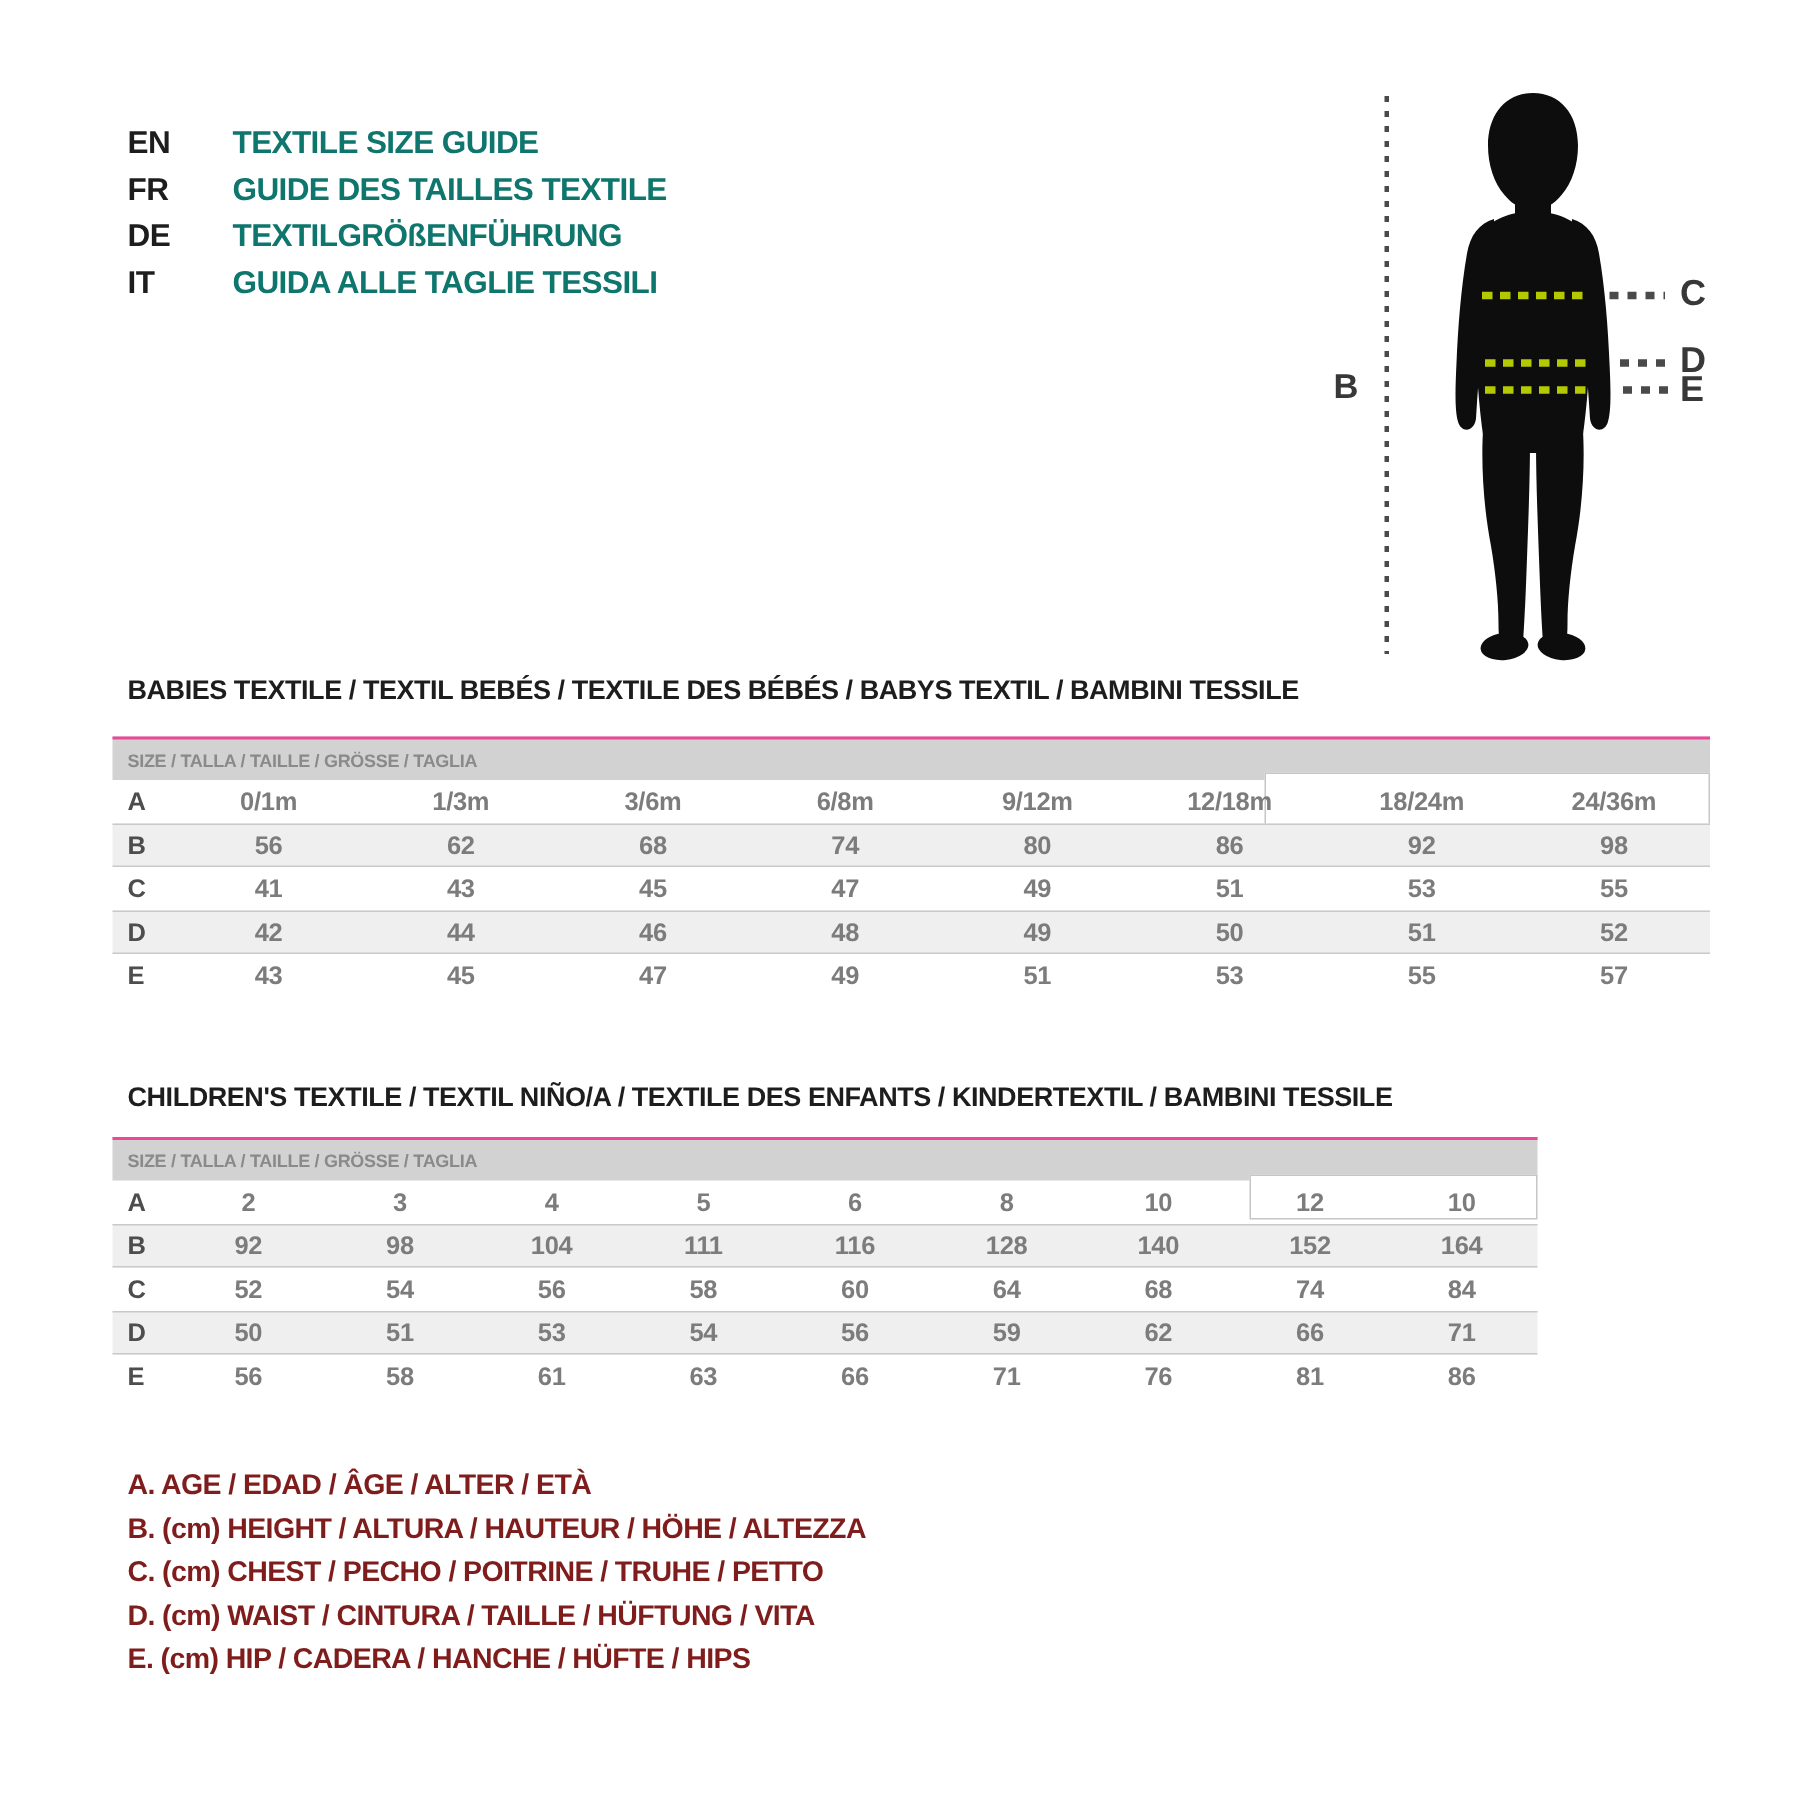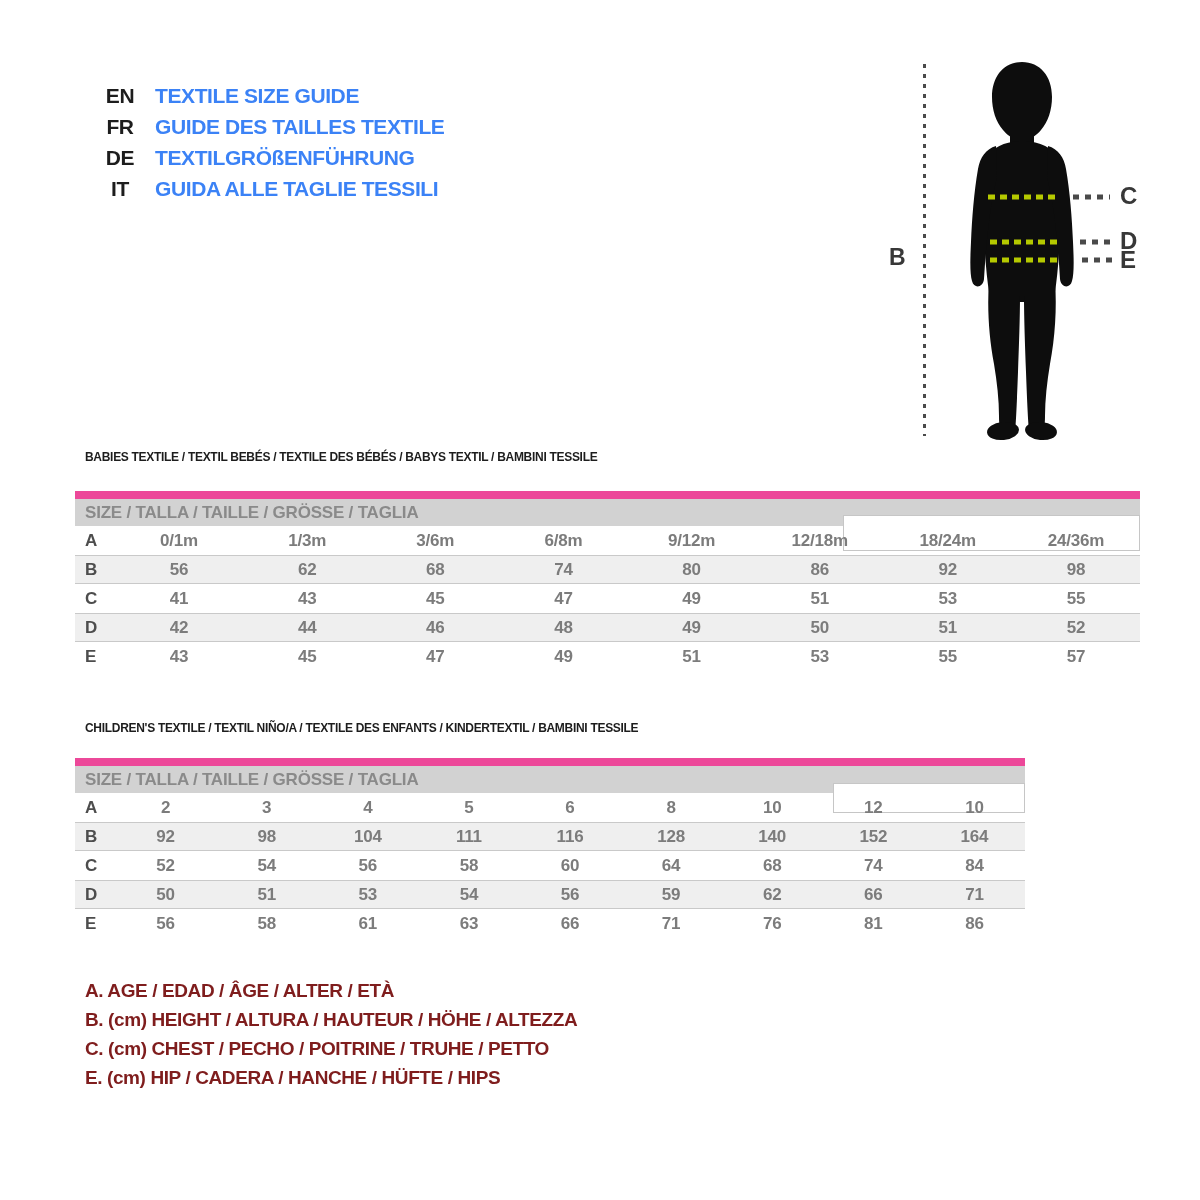--- a/index.html
+++ b/index.html
@@ -2,44 +2,44 @@
 <html><head>
 <meta charset="utf-8">
 <style>
   html,body{margin:0;padding:0;}
   body{
     width:1200px;height:1200px;background:#ffffff;position:relative;
     font-family:"Liberation Sans",sans-serif;overflow:hidden;
   }
   
   .lang-block{position:absolute;left:85px;top:80px;}
-  .lang-row{display:flex;height:31px;align-items:center;text-align:center;}
+  .lang-row{display:flex;height:31px;align-items:center;}
   .lang-code{width:70px;font-size:21px;font-weight:700;color:#1d1d1d;letter-spacing:-0.4px;}
-  .lang-title{font-size:21px;font-weight:700;color:#3b82f6;letter-spacing:-0.4px;white-space:nowrap;}
+  .lang-title{font-size:21px;font-weight:700;color:#0f766e;letter-spacing:-0.4px;white-space:nowrap;}
   
   .figure{position:absolute;left:875px;top:40px;width:325px;height:420px;}
   .b-line{position:absolute;left:48px;top:24px;width:3px;height:372px;
     background:repeating-linear-gradient(to bottom,#4a4a4a 0 4px,transparent 4px 10px);}
   .b-label{position:absolute;left:14px;top:204px;font-size:23px;font-weight:700;color:#383838;}
   .body-svg{position:absolute;left:65px;top:10px;width:240px;height:400px;}
   .measure-label{position:absolute;left:245px;font-size:24px;font-weight:700;color:#383838;line-height:26px;}
   .label-c{top:143px;}
   .label-d{top:188px;}
   .label-e{top:207px;}
   
-  .section-title{position:absolute;left:85px;font-size:12px;font-weight:700;color:#1d1d1d;
+  .section-title{position:absolute;left:85px;font-size:18px;font-weight:700;color:#1d1d1d;
     letter-spacing:-0.3px;white-space:nowrap;}
   .babies-title{top:450px;}
   .children-title{top:721px;}
   
   .size-table{position:absolute;left:75px;}
   .babies-table{top:491px;width:1065px;}
   .children-table{top:758px;width:950px;}
-  .t-header{height:27px;background:#d2d2d2;border-top:8px solid #ec4899;display:flex;align-items:center;
-    padding-left:10px;font-size:17px;font-weight:700;color:#8a8a8a;letter-spacing:-0.2px;
+  .t-header{height:27px;background:#d2d2d2;border-top:2px solid #ec4899;display:flex;align-items:center;
+    padding-left:10px;font-size:12px;font-weight:700;color:#8a8a8a;letter-spacing:-0.2px;
     position:relative;z-index:0;}
   .row{display:flex;height:29px;align-items:center;position:relative;z-index:2;}
   .row.shaded{background:#efefef;border-top:1px solid #c9c9c9;border-bottom:1px solid #c9c9c9;height:27px;}
   .cell{flex:1;text-align:center;font-size:17px;font-weight:700;color:#7c7c7c;letter-spacing:-0.2px;}
   .cell.label{flex:0 0 30px;text-align:left;padding-left:10px;color:#4d4d4d;}
   .highlight{position:absolute;background:#ffffff;border:1px solid #c6c6c6;z-index:1;}
   .babies-highlight{left:768px;top:24px;width:295px;height:34px;}
   .children-highlight{left:758px;top:25px;width:190px;height:28px;}
   
   .legend{position:absolute;left:85px;top:976px;}
@@ -223,14 +223,15 @@
         <div class="cell">86</div>
       </div>
     </div>
   <div class="highlight children-highlight"></div>
 </div>
 
 <div class="legend">
   <div class="legend-row">A. AGE / EDAD / ÂGE / ALTER / ETÀ</div>
   <div class="legend-row">B. (cm) HEIGHT / ALTURA / HAUTEUR / HÖHE / ALTEZZA</div>
   <div class="legend-row">C. (cm) CHEST / PECHO / POITRINE / TRUHE / PETTO</div>
+  <div class="legend-row">D. (cm) WAIST / CINTURA / TAILLE / HÜFTUNG / VITA</div>
   <div class="legend-row">E. (cm) HIP / CADERA / HANCHE / HÜFTE / HIPS</div>
 </div>
 
 </body></html>

